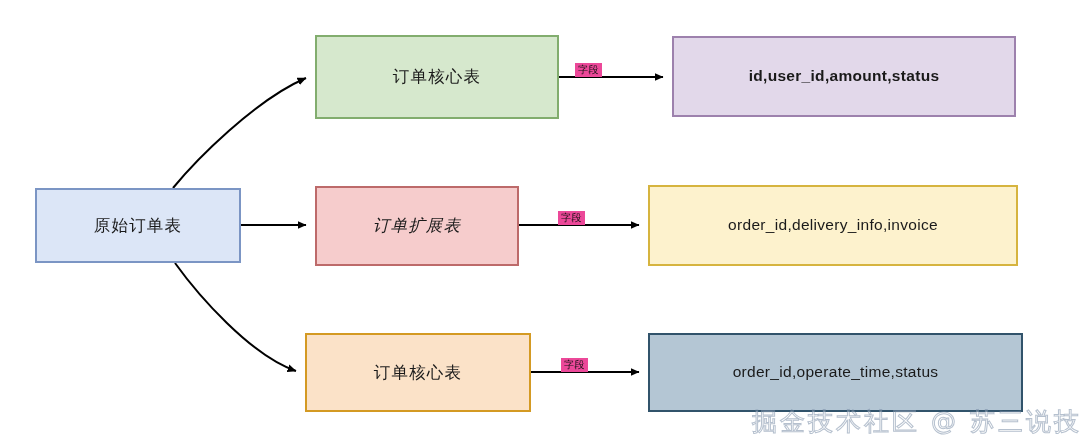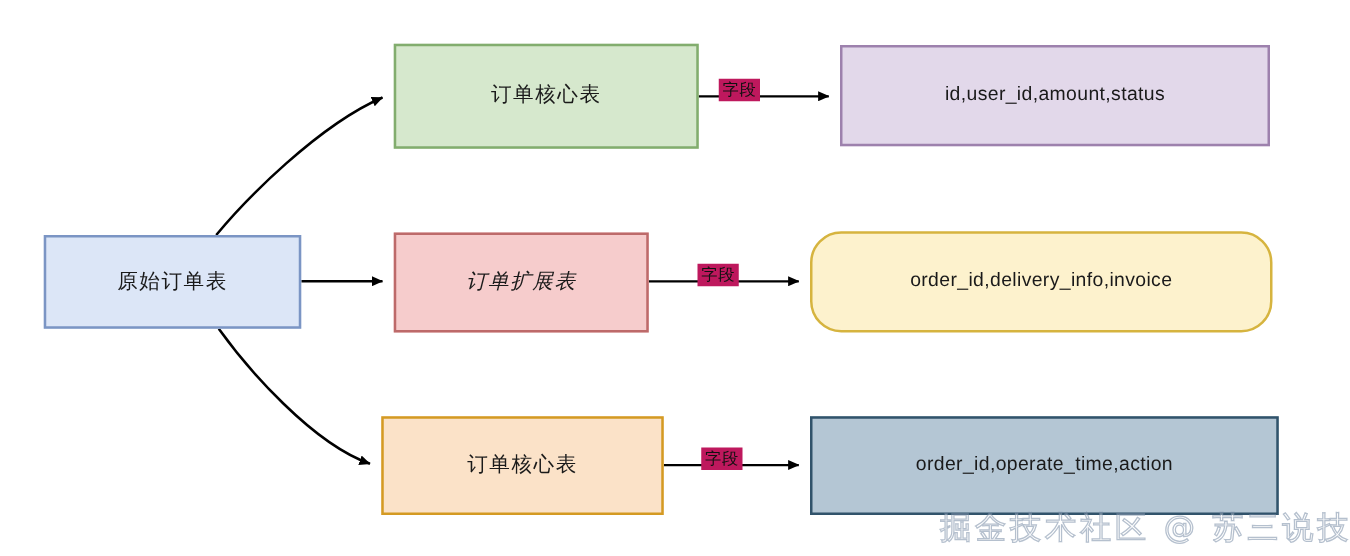--- a/index.html
+++ b/index.html
@@ -38,24 +38,24 @@
   #svg-layer {
     position: absolute;
     left: 0;
     top: 0;
     width: 1080px;
     height: 445px;
     z-index: 2;
   }
   .edge-label {
     position: absolute;
-    font-size: 13px;
+    font-size: 10px;
     color: #111111;
     letter-spacing: 0.6px;
-    background: #be185d;
+    background: #ec4899;
     padding: 0 3px;
     z-index: 4;
     white-space: nowrap;
     text-align: right;
   }
   #watermark {
     position: absolute;
     z-index: 9;
     font-size: 25px;
     letter-spacing: 3px;
@@ -97,43 +97,43 @@
   </div>
 
   <div class="node cn" id="node-core" style="left: 315px; top: 35px; width: 244px; height: 84px; border-width: 2px; background: rgb(214, 232, 205); border-color: rgb(130, 173, 110); align-items: center;">
     <span>订单核心表</span>
   </div>
 
   <div class="edge-label" id="label-core" style="left:575px; top:63px;">
     <span>字段</span>
   </div>
 
-  <div class="node" id="node-core-fields" style="left: 672px; top: 36px; width: 344px; height: 81px; border-width: 2px; background: rgb(226, 216, 234); border-color: rgb(157, 129, 173);">
+  <div class="node" id="node-core-fields" style="left: 672px; top: 36px; width: 344px; height: 81px; border-width: 2px; background: rgb(226, 216, 234); border-color: rgb(157, 129, 173); font-weight: bold;">
     <span>id,user_id,amount,status</span>
   </div>
 
   <div class="node cn" id="node-ext" style="left: 315px; top: 186px; width: 204px; height: 80px; border-width: 2px; background: rgb(246, 204, 204); border-color: rgb(189, 106, 106); font-style: italic;">
     <span>订单扩展表</span>
   </div>
 
   <div class="edge-label" id="label-ext" style="left:558px; top:211px;">
     <span>字段</span>
   </div>
 
-  <div class="node" id="node-ext-fields" style="left: 648px; top: 185px; width: 370px; height: 81px; border-width: 2px; background: rgb(253, 242, 205); border-color: rgb(214, 180, 63); border-radius: 25px;">
+  <div class="node" id="node-ext-fields" style="left: 648px; top: 185px; width: 370px; height: 81px; border-width: 2px; background: rgb(253, 242, 205); border-color: rgb(214, 180, 63);">
     <span>order_id,delivery_info,invoice</span>
   </div>
 
   <div class="node cn" id="node-log" style="left: 305px; top: 333px; width: 226px; height: 79px; border-width: 2px; background: rgb(251, 226, 200); border-color: rgb(212, 154, 35);">
     <span>订单核心表</span>
   </div>
 
   <div class="edge-label" id="label-log" style="left:561px; top:358px;">
     <span>字段</span>
   </div>
 
   <div class="node" id="node-log-fields" style="left: 648px; top: 333px; width: 375px; height: 79px; border-width: 2px; background: rgb(180, 198, 212); border-color: rgb(49, 83, 107);">
-    <span>order_id,operate_time,action</span>
+    <span>order_id,operate_time,status</span>
   </div>
 
   <div id="watermark" style="left:752px; top:405px;">掘金技术社区 @ 苏三说技术</div>
 
 </div>
 
 </body></html>

